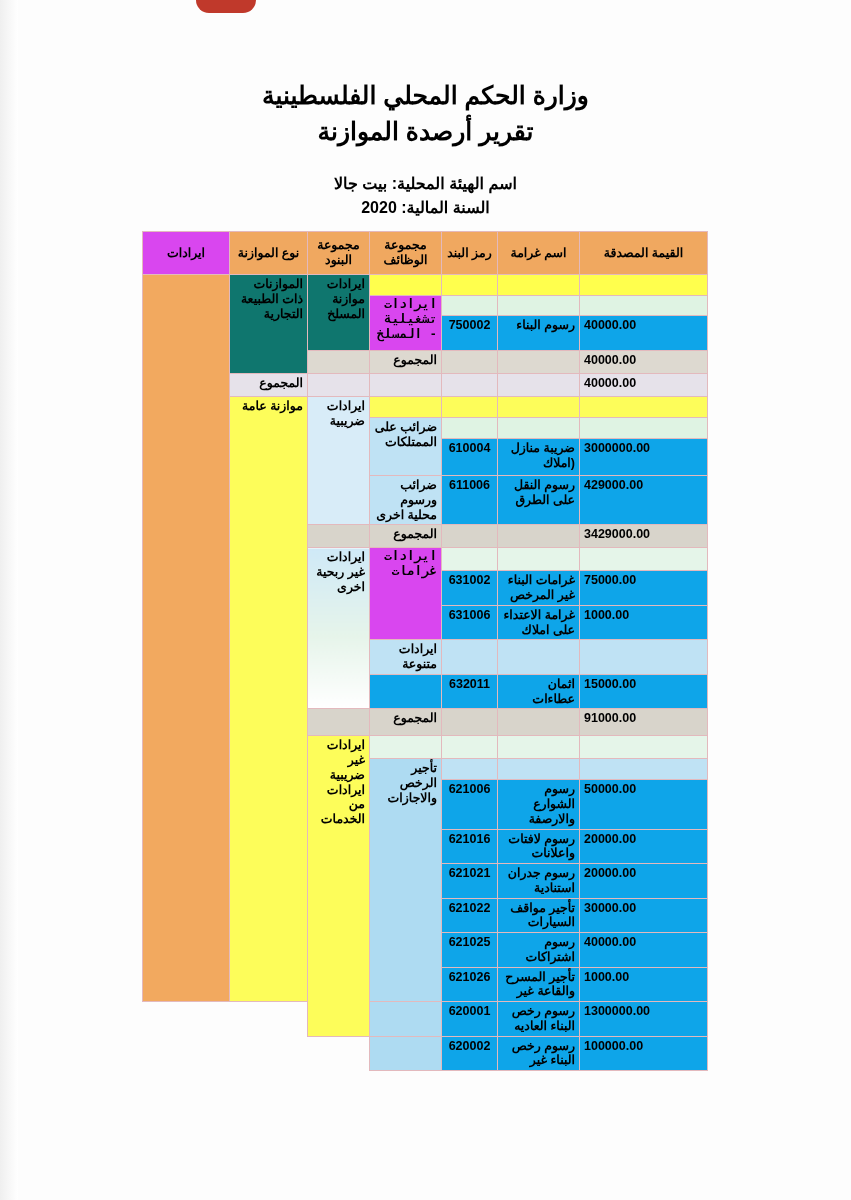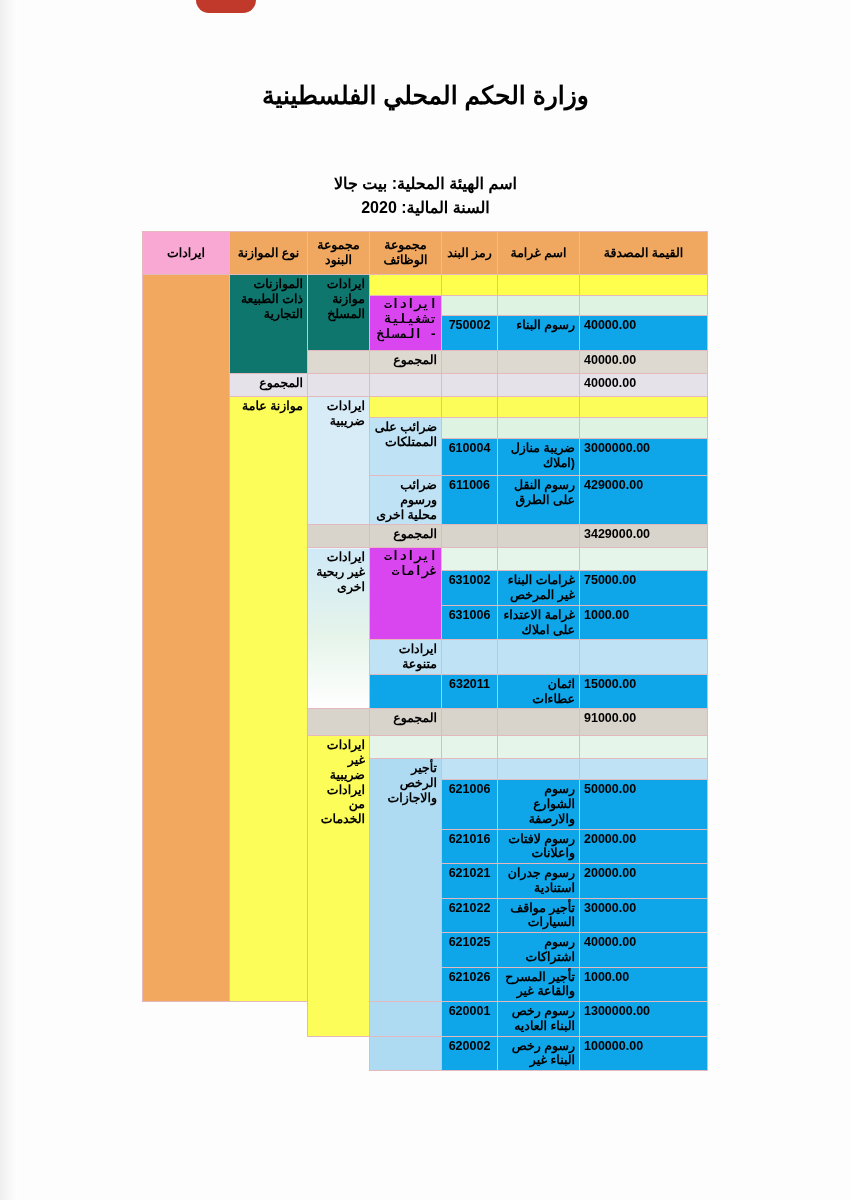--- a/index.html
+++ b/index.html
@@ -49,21 +49,21 @@
   
   col.c-val{width:128px;}
   col.c-name{width:82px;}
   col.c-code{width:56px;}
   col.c-fn{width:72px;}
   col.c-ig{width:62px;}
   col.c-bt{width:78px;}
   col.c-rev{width:87px;}
 
   .hdr{background:#f0a860;text-align:center;height:38px;vertical-align:middle;font-size:12.5px;}
-  .hdr.rev{background:#f9a8d4;}
+  .hdr.rev{background:#d946ef;}
   .num{text-align:left;direction:ltr;font-weight:bold;}
   .ctr{text-align:center;}
   .rt{text-align:right;}
   .yellow{background:#ffff4d;}
   .yellow2{background:#fdfd5a;}
   .lightgreen{background:#dff3e3;}
   .lightblue{background:#d946ef;font-family:Liberation Mono, monospace;}
   .midblue{background:#bfe2f4;}
   .skyblue{background:#aedbf2;}
   .paleblue{background:#d8ecf8;}
@@ -79,20 +79,21 @@
 </head>
 <body>
 
 <div class="page">
 
   <div class="scan-edge-left"></div>
   <div class="scan-mark"></div>
 
   <div class="title-wrap">
     <div class="title-line">وزارة الحكم المحلي الفلسطينية</div>
+    <div class="title-line">تقرير أرصدة الموازنة</div>
   </div>
 
   <div class="meta-wrap">
     <div class="meta-line">اسم الهيئة المحلية: بيت جالا</div>
     <div class="meta-line">السنة المالية: 2020</div>
   </div>
 
   <div class="tbl-wrap">
   <table>
     <colgroup>

